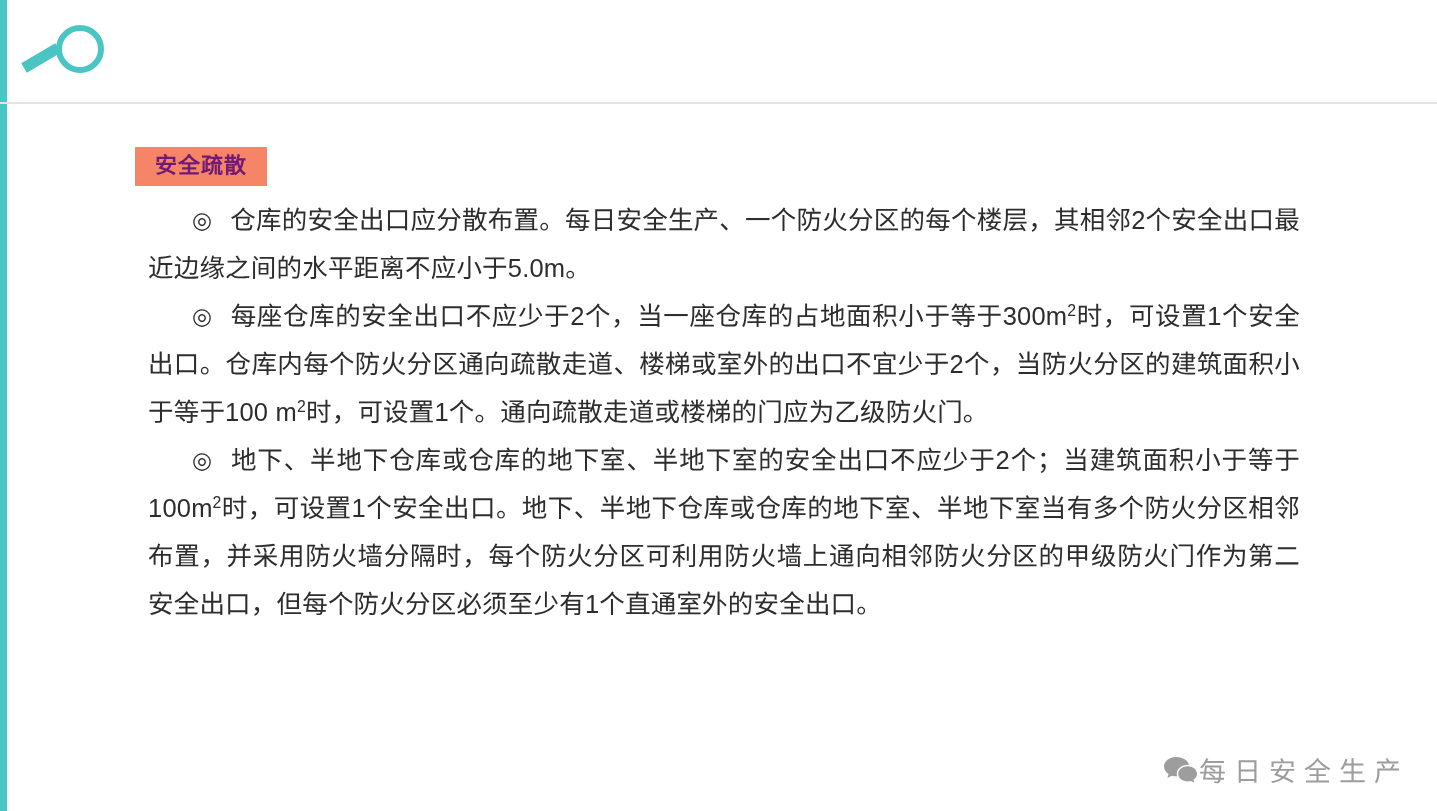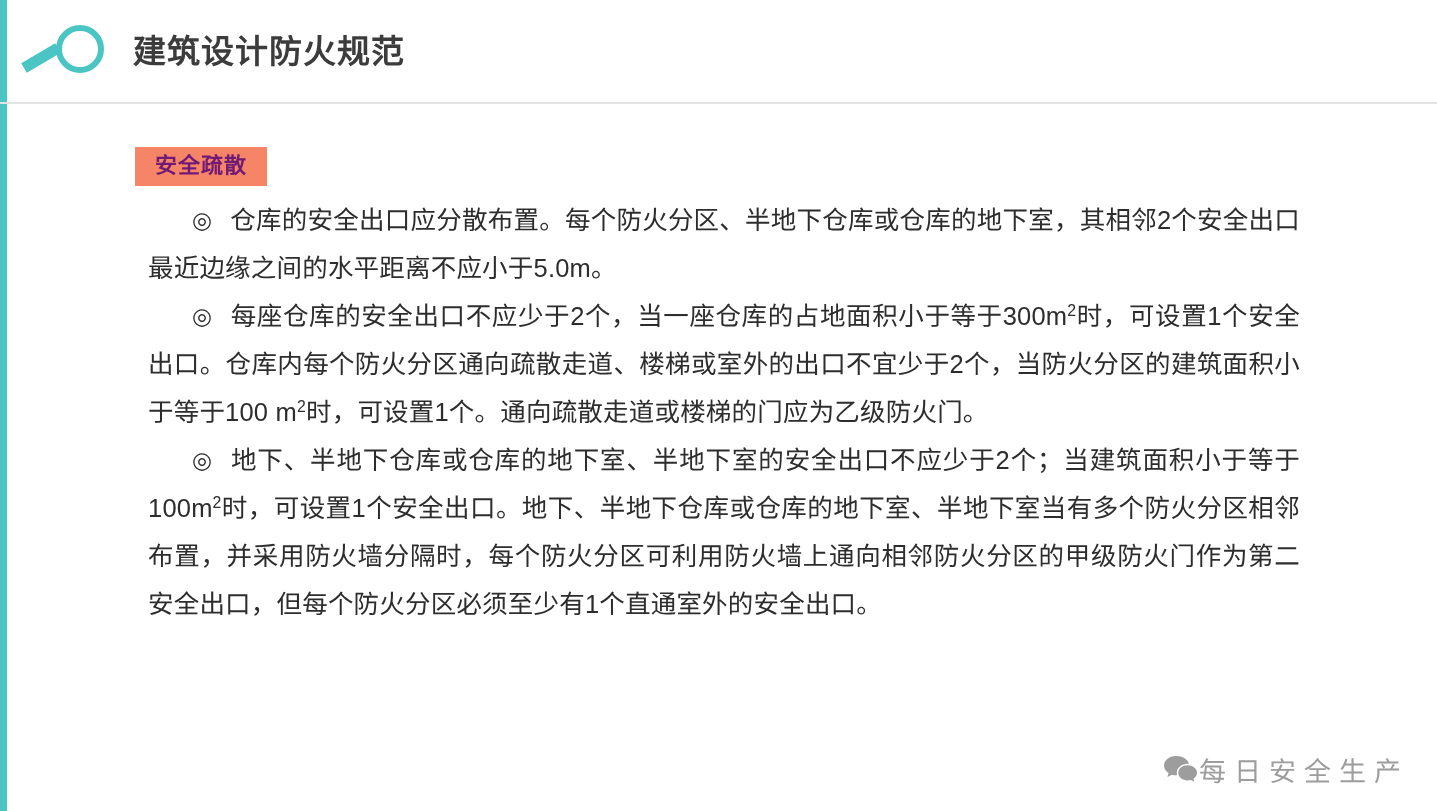--- a/index.html
+++ b/index.html
@@ -100,20 +100,21 @@
     font-size: 0.62em;
     vertical-align: super;
     line-height: 0;
   }
   
   .watermark {
     position: absolute;
     right: 28px;
     bottom: 22px;
     display: flex;
+    align-items: center;
     gap: 0;
     color: #9d9d9d;
   }
   .wm-icon {
     width: 38px;
     height: 38px;
     display: inline-block;
   }
   .wm-text {
     font-size: 27px;
@@ -130,29 +131,28 @@
 
   <div class="left-bar"></div>
 
   <div class="header">
     <span class="logo">
       <svg width="100" height="60" viewBox="0 0 100 60" xmlns="http://www.w3.org/2000/svg">
         <circle cx="66" cy="27" r="21" fill="none" stroke="#4bc4c4" stroke-width="6"></circle>
         <path d="M10 46 L44 26" stroke="#4bc4c4" stroke-width="11" stroke-linecap="butt"></path>
       </svg>
     </span>
-    <div class="header-title">建筑设计防火规范</div>
   </div>
 
   <div class="section-tag">安全疏散</div>
 
   <div class="content">
 
     <p class="para">
-      <span class="marker">◎</span><span>仓库的安全出口应分散布置。每个防火分区、半地下仓库或仓库的地下室，其相邻2个安全出口最近边缘之间的水平距离不应小于5.0m。</span>
+      <span class="marker">◎</span><span>仓库的安全出口应分散布置。每日安全生产、一个防火分区的每个楼层，其相邻2个安全出口最近边缘之间的水平距离不应小于5.0m。</span>
     </p>
 
     <p class="para">
       <span class="marker">◎</span><span>每座仓库的安全出口不应少于2个，当一座仓库的占地面积小于等于300m<sup>2</sup>时，可设置1个安全出口。仓库内每个防火分区通向疏散走道、楼梯或室外的出口不宜少于2个，当防火分区的建筑面积小于等于100 m<sup>2</sup>时，可设置1个。通向疏散走道或楼梯的门应为乙级防火门。</span>
     </p>
 
     <p class="para">
       <span class="marker">◎</span><span>地下、半地下仓库或仓库的地下室、半地下室的安全出口不应少于2个；当建筑面积小于等于100m<sup>2</sup>时，可设置1个安全出口。地下、半地下仓库或仓库的地下室、半地下室当有多个防火分区相邻布置，并采用防火墙分隔时，每个防火分区可利用防火墙上通向相邻防火分区的甲级防火门作为第二安全出口，但每个防火分区必须至少有1个直通室外的安全出口。</span>
     </p>
 

